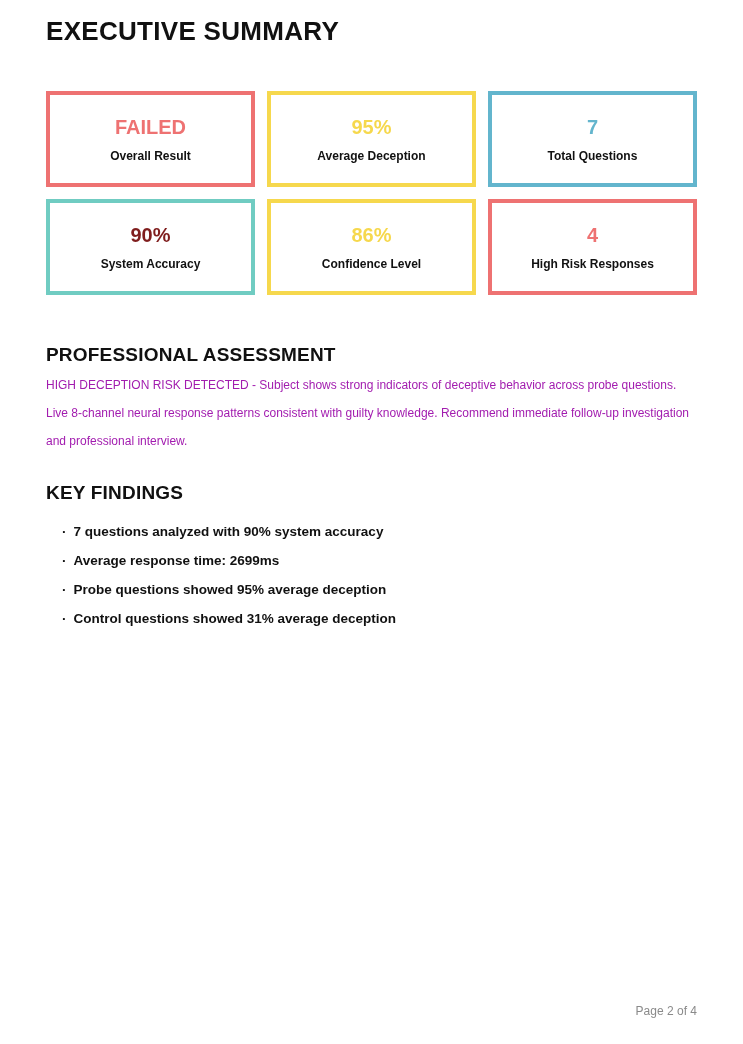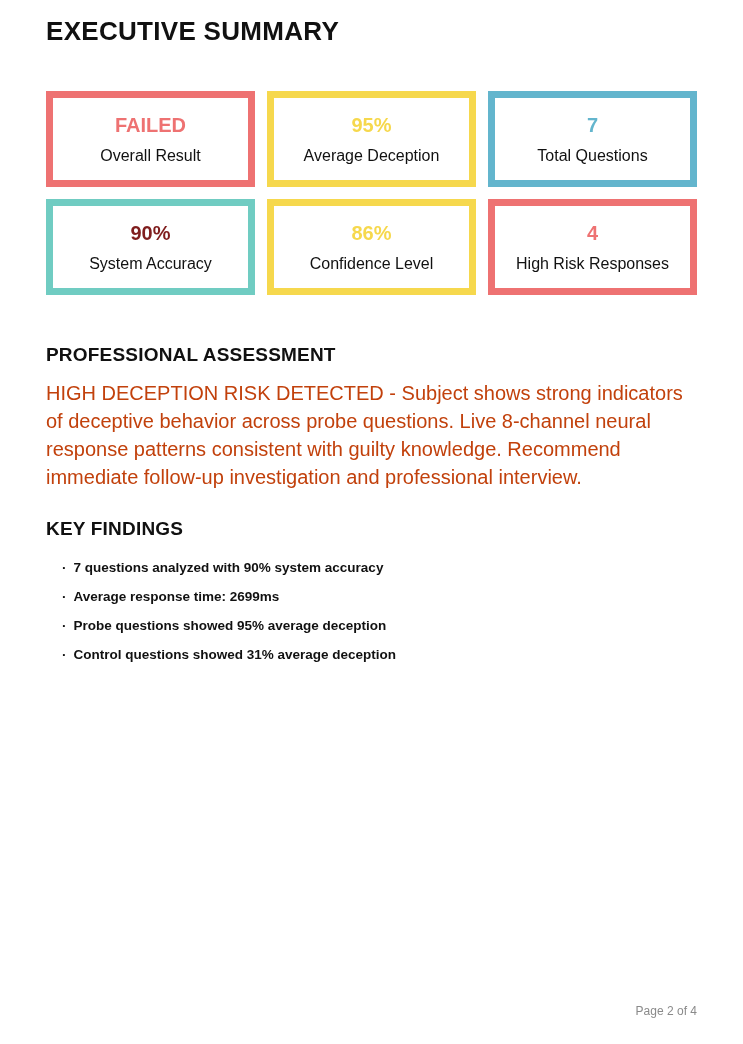--- a/index.html
+++ b/index.html
@@ -26,60 +26,60 @@
     color: #111111;
   }
   .stats-grid {
     margin-top: 44px;
     display: grid;
     grid-template-columns: repeat(3, 1fr);
     column-gap: 12px;
     row-gap: 12px;
   }
   .stat-card {
-    border: 7px solid #b91c1c;
+    border: 4px solid #b91c1c;
     background: #ffffff;
     height: 96px;
     box-sizing: border-box;
     display: flex;
     flex-direction: column;
     align-items: center;
     justify-content: center;
     text-align: center;
   }
   .stat-value {
     font-size: 20px;
     font-weight: bold;
     line-height: 1;
   }
   .stat-label {
-    font-size: 16px;
-    font-weight: normal;
+    font-size: 12px;
+    font-weight: bold;
     color: #111111;
     margin-top: 13px;
     line-height: 1;
   }
   .section-heading {
     font-size: 19px;
     font-weight: bold;
     color: #111111;
     margin: 0;
     letter-spacing: 0.2px;
   }
   .section-heading.first {
     margin-top: 49px;
   }
   .section-heading.second {
     margin-top: 27px;
   }
   .assessment-body {
-    margin: 13px 0 0 0;
-    font-size: 20px;
+    margin: 5px 0 0 0;
+    font-size: 12px;
     line-height: 28px;
-    color: #c2410c;
+    color: #a21caf;
     max-width: 650px;
   }
   .findings-list {
     list-style: none;
     margin: 21px 0 0 0;
     padding: 0 0 0 16px;
   }
   .findings-list li {
     font-size: 13.5px;
     font-weight: bold;

